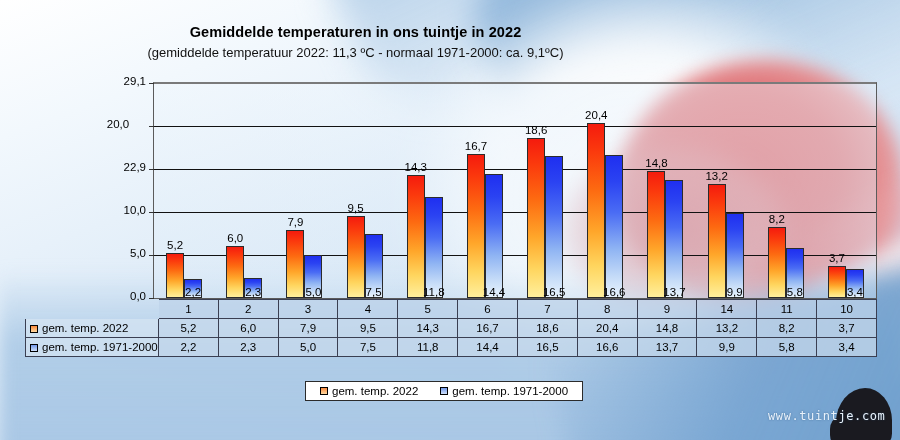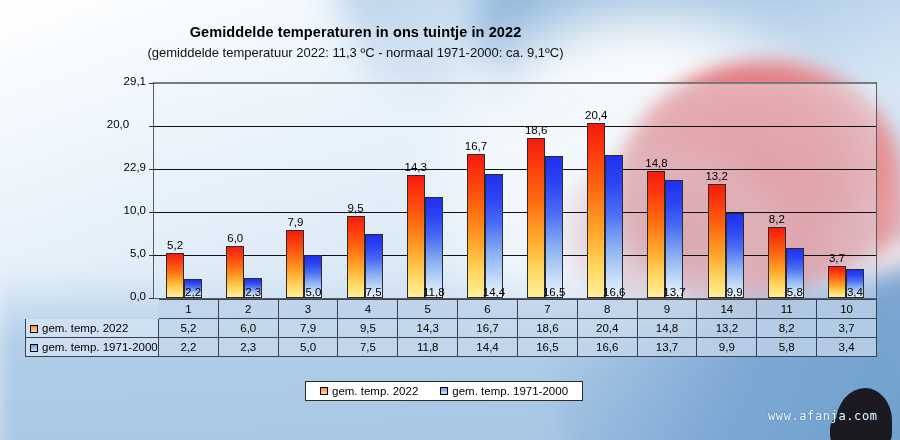--- a/index.html
+++ b/index.html
@@ -378,13 +378,13 @@
     <div class="leg-item">
       <span class="swatch red"></span>
       <span>gem. temp. 2022</span>
     </div>
     <div class="leg-item">
       <span class="swatch blue"></span>
       <span>gem. temp. 1971-2000</span>
     </div>
   </div>
 
-<div id="watermark">www.afanja.com</div>
+<div id="watermark">www.tuintje.com</div>
 
 </body></html>

